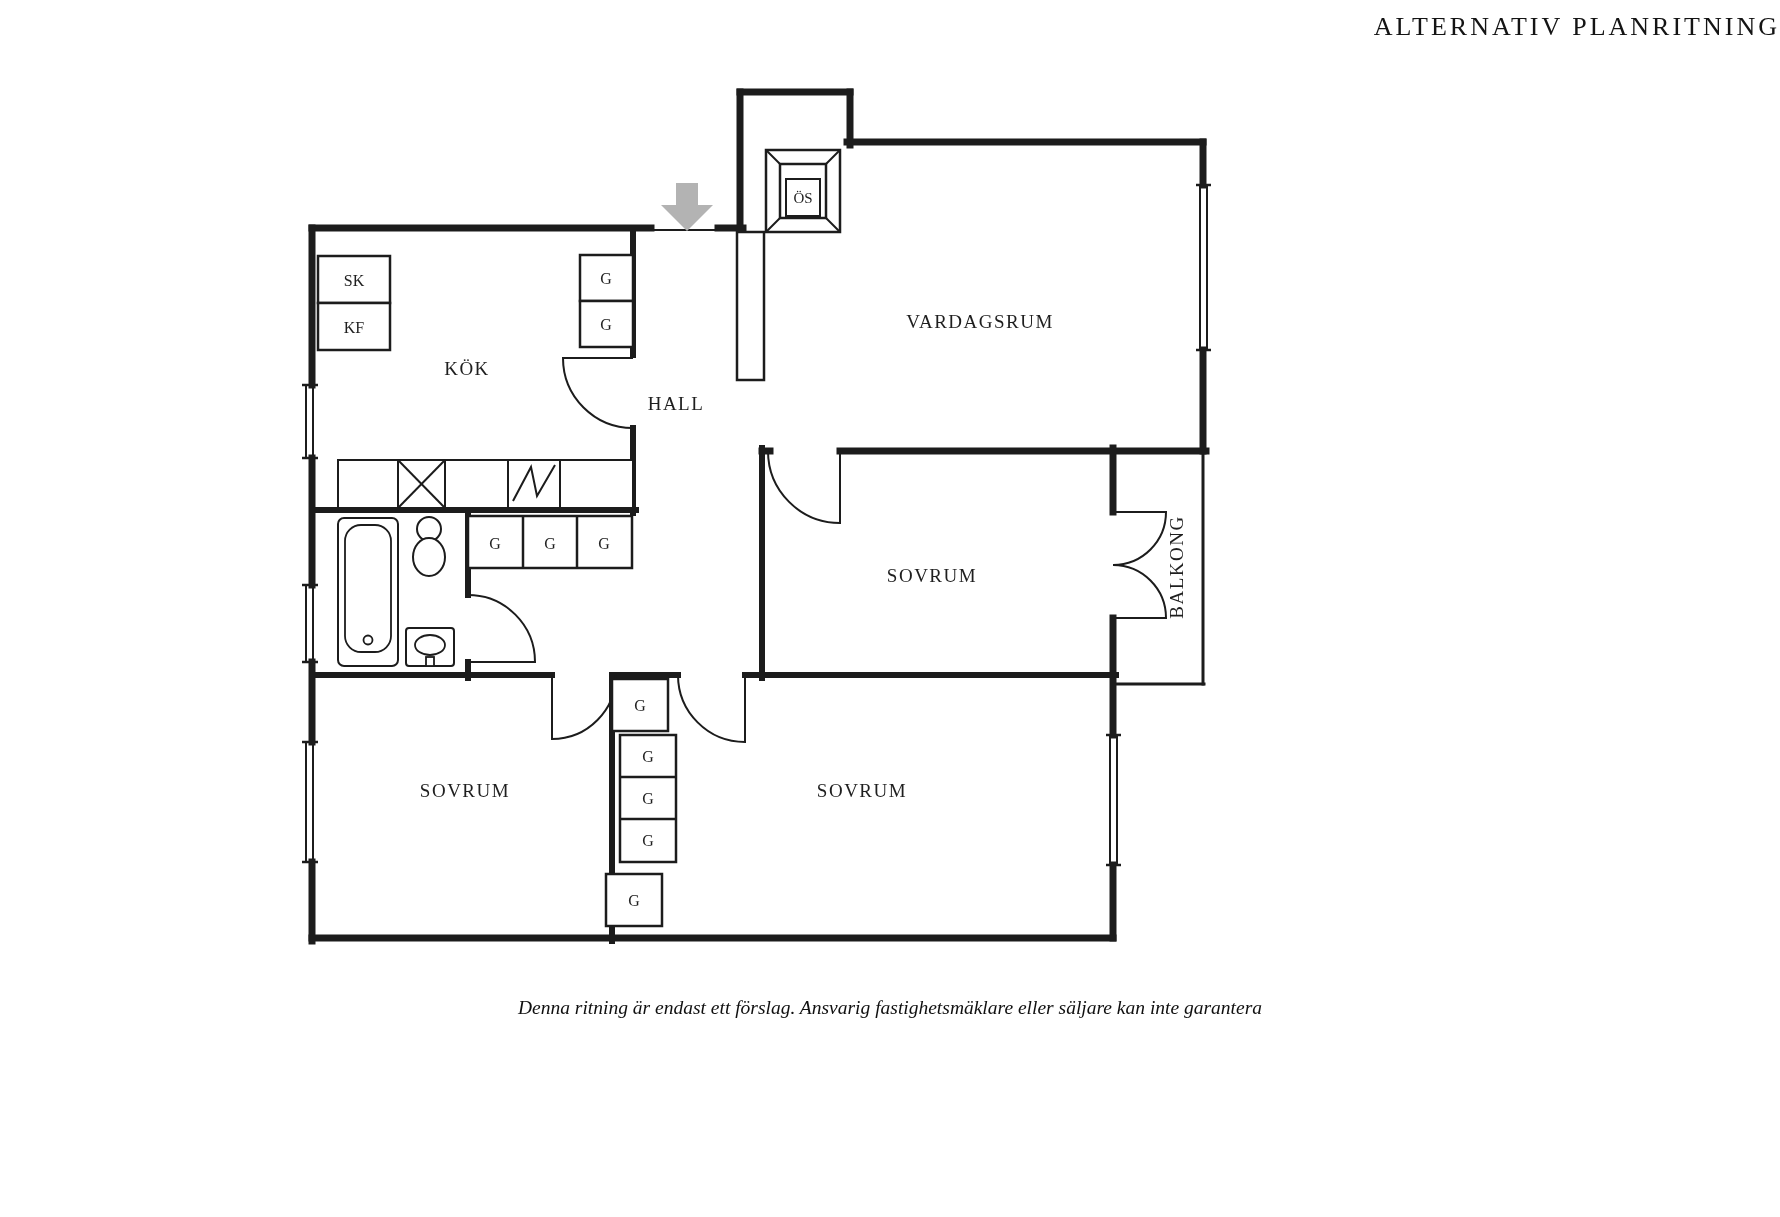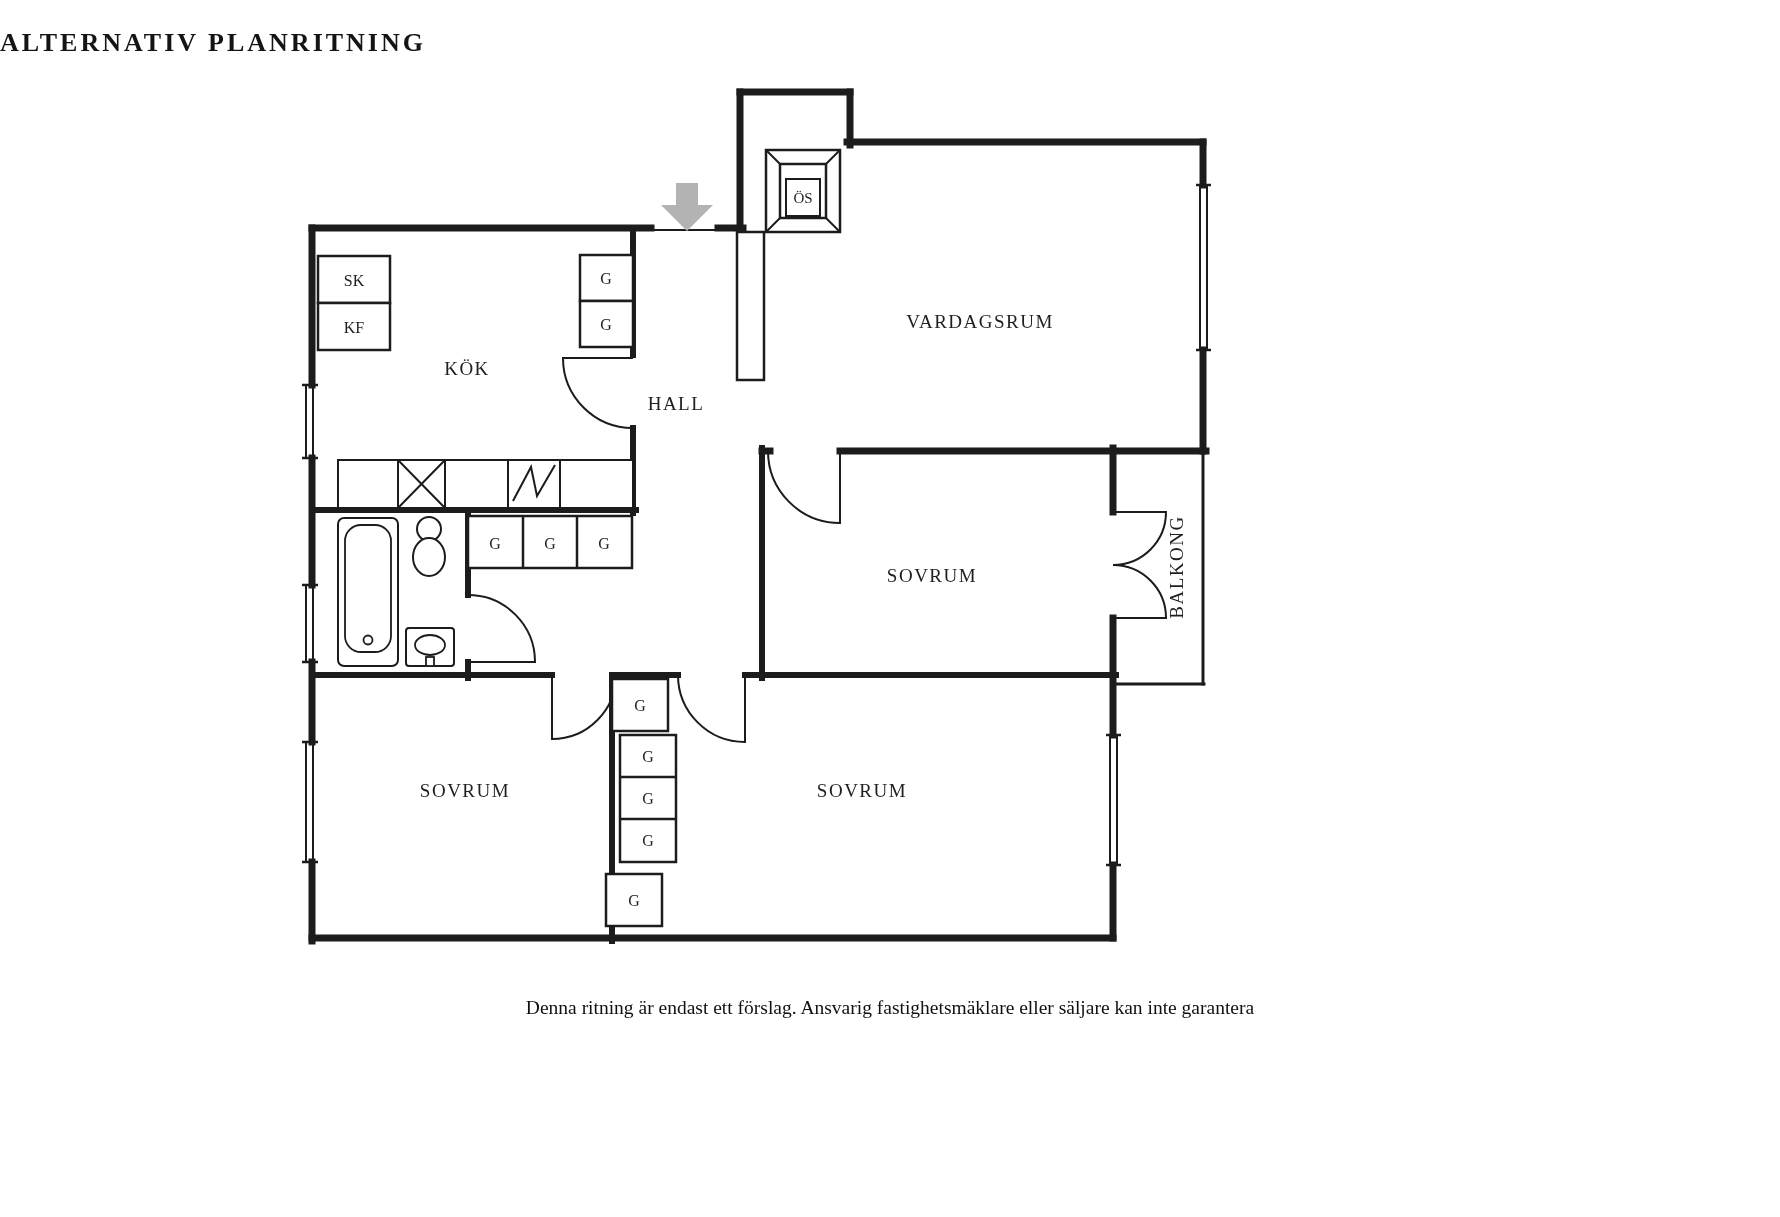--- a/index.html
+++ b/index.html
@@ -1,21 +1,21 @@
 <!DOCTYPE html>
 <html><head>
 <meta charset="utf-8">
 <style>
   html,body{margin:0;padding:0;background:#ffffff;}
   body{width:1780px;height:1217px;position:relative;overflow:hidden;
        font-family:"Liberation Serif",serif;color:#1f1f1f;}
-  .title{position:absolute;top:28px;left:0;width:100%;text-align:left;
-         font-size:26px;letter-spacing:3px;color:#141414;font-weight:bold;}
+  .title{position:absolute;top:12px;left:0;width:100%;text-align:right;
+         font-size:26px;letter-spacing:3px;color:#141414;}
   .disclaimer{position:absolute;top:993px;left:0;width:100%;text-align:center;
-         font-size:19.5px;line-height:1.58;color:#101010;}
+         font-style:italic;font-size:19.5px;line-height:1.58;color:#101010;}
   svg{position:absolute;left:0;top:0;}
   svg text{font-family:"Liberation Serif",serif;fill:#1f1f1f;}
   .room-label{font-size:19px;letter-spacing:1.5px;}
   .closet-label{font-size:16px;}
   .os-label{font-size:15px;}
 </style>
 </head>
 <body>
 
 <div class="title">ALTERNATIV PLANRITNING</div>

